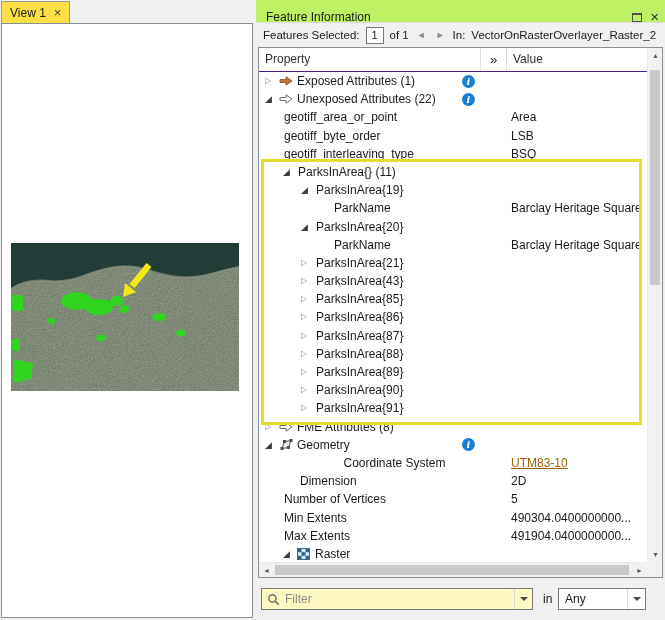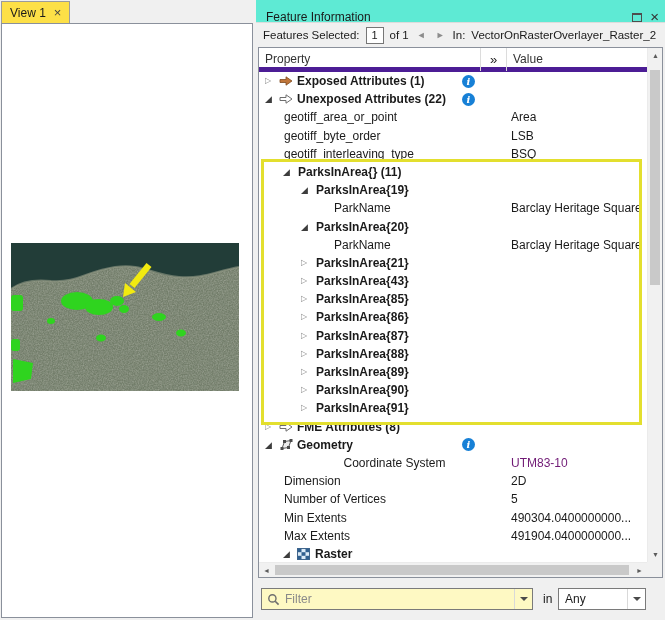--- a/index.html
+++ b/index.html
@@ -21,21 +21,21 @@
   .view-area {
     position:absolute; left:1px; top:23px; width:252px; height:595px;
     background:#ffffff; border:1px solid #8a909b;
   }
   .map { position:absolute; left:9px; top:219px; width:228px; height:148px; }
   
   .right-panel { position:absolute; left:256px; top:0; width:409px; height:620px; }
   .panel-header {
     position:absolute; left:0; top:0; width:100%; height:23px;
     display:flex; align-items:center; padding:12px 6px 0 10px;
-    background:#5eead4; border-bottom:1px solid #dcdcdc;
+    background:#bef264; border-bottom:1px solid #dcdcdc;
   }
   .panel-header .spacer { flex:1; }
   .float-icon { width:10px; height:9px; border:1px solid #4d4d4d; border-top-width:2px; display:inline-block; margin-right:8px; }
   .hdr-close { font-size:15px; color:#333; line-height:12px; }
   .toolbar {
     position:absolute; left:0; top:23px; width:100%; height:24px;
     display:flex; align-items:center; gap:6px; padding-left:7px;
     font-size:11.5px; overflow:hidden; white-space:nowrap;
   }
   .count-box {
@@ -44,44 +44,44 @@
   }
   .nav { color:#8c8c8c; font-size:9px; padding:0 2px; }
   .ftype { flex:1; overflow:hidden; white-space:nowrap; }
   
   .tree-container {
     position:absolute; left:2px; top:47px; width:405px; height:531px;
     background:#fff; border:1px solid #8a909b;
   }
   .tree-header {
     position:absolute; left:0; top:0; right:15px; height:24px;
-    background:#fff; border-bottom:5px solid #4c1d95; color:#333;
+    background:#fff; border-bottom:1px solid #4c1d95; color:#333;
   }
   .th-prop { position:absolute; left:6px; top:4px; }
   .th-expander {
     position:absolute; left:221px; top:0; width:27px; height:23px;
     border-left:1px solid #dcdcdc; border-right:1px solid #dcdcdc;
     text-align:center; line-height:23px; font-size:13px; color:#222;
   }
   .th-value { position:absolute; left:254px; top:4px; }
   .tree-rows { position:absolute; left:0; top:24px; right:15px; bottom:15px; overflow:hidden; }
   .trow { position:relative; height:18.2px; line-height:18.2px; white-space:nowrap; }
   .tprop { position:absolute; left:0; top:0; width:250px; height:100%; overflow:hidden; display:flex; align-items:center; }
   .arrow { flex:0 0 14px; font-size:8px; color:#8a8a8a; }
   .arrow.expanded { color:#3d3d3d; font-size:9px; }
   .ticon { flex:0 0 17px; display:flex; align-items:center; }
   .tlabel { padding-left:1px; }
-  .b { font-weight:bold; }
+  .b { font-weight:normal; }
   .info {
     position:absolute; left:203px; top:2.5px; width:13px; height:13px;
     border-radius:50%; background:#1780d6; color:#fff;
     font:italic bold 10px "DejaVu Serif",serif; text-align:center; line-height:13px;
   }
   .tval { position:absolute; left:252px; top:0; right:2px; height:100%; overflow:hidden; }
-  .tval.link { color:#701a75; }
+  .tval.link { color:#a16207; text-decoration:underline; }
   .highlight-box { position:absolute; left:2px; top:111px; width:381px; height:266px; border:3px solid #e3df2e; pointer-events:none; z-index:5; }
   
   .vscroll { position:absolute; top:0; right:0; width:15px; bottom:15px; background:#f1f1f1; border-left:1px solid #ebebeb; }
   .vthumb { position:absolute; left:2px; right:2px; top:22px; height:215px; background:#c9c9c9; }
   .sarrow { position:absolute; width:15px; height:15px; text-align:center; line-height:15px; font-size:7px; color:#5b5b5b; }
   .sa-up { top:0; left:0; } .sa-down { bottom:0; left:0; }
   .hscroll { position:absolute; left:0; bottom:0; right:15px; height:15px; background:#f1f1f1; border-top:1px solid #ebebeb; }
   .hthumb { position:absolute; top:2px; bottom:2px; left:16px; right:18px; background:#c9c9c9; }
   .sa-left { left:0; top:0; } .sa-right { right:0; top:0; }
   .corner { position:absolute; right:0; bottom:0; width:15px; height:15px; background:#f1f1f1; }
@@ -345,21 +345,21 @@
           </div>
           <div class="tval"></div>
         </div>
         <div class="trow">
           <div class="tprop" style="padding-left: 20px; justify-content: center;">
             <span class="tlabel">Coordinate System</span>
           </div>
           <div class="tval link">UTM83-10</div>
         </div>
         <div class="trow">
-          <div class="tprop" style="padding-left: 24px; text-align: right;">
+          <div class="tprop" style="padding-left: 40px; text-align: right;">
             <span class="tlabel">Dimension</span>
           </div>
           <div class="tval">2D</div>
         </div>
         <div class="trow">
           <div class="tprop" style="padding-left: 24px;">
             <span class="tlabel">Number of Vertices</span>
           </div>
           <div class="tval">5</div>
         </div>

